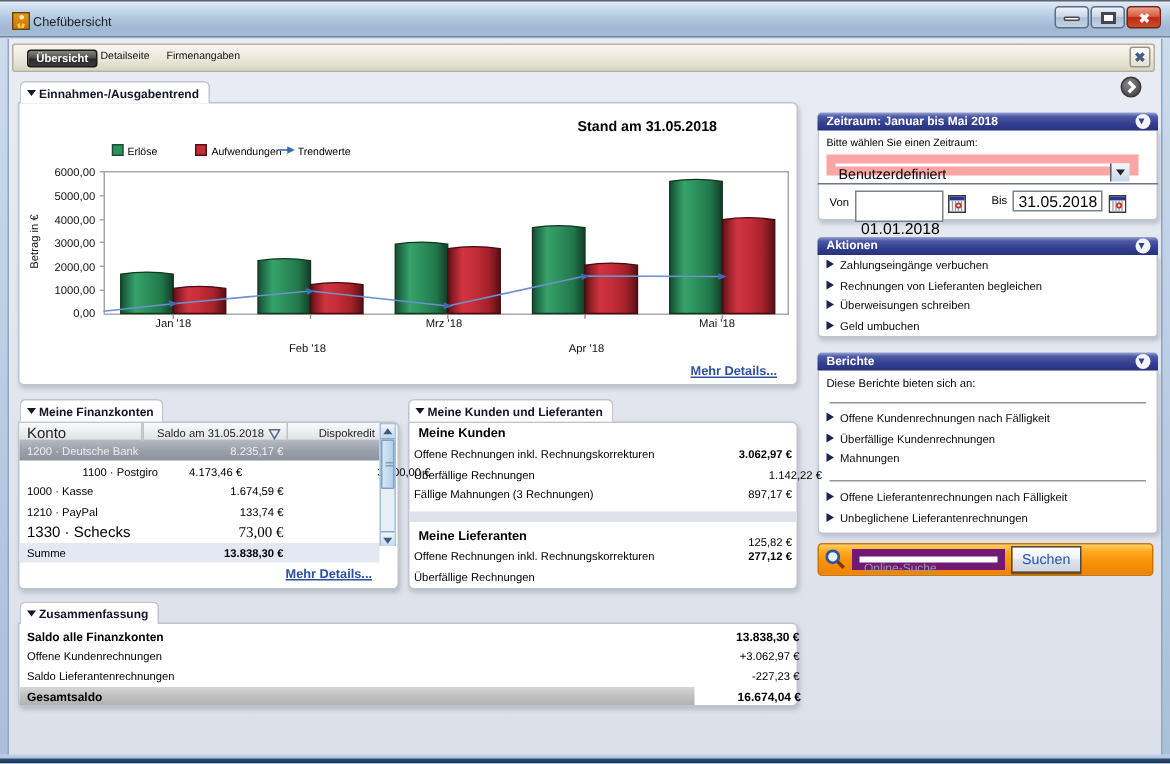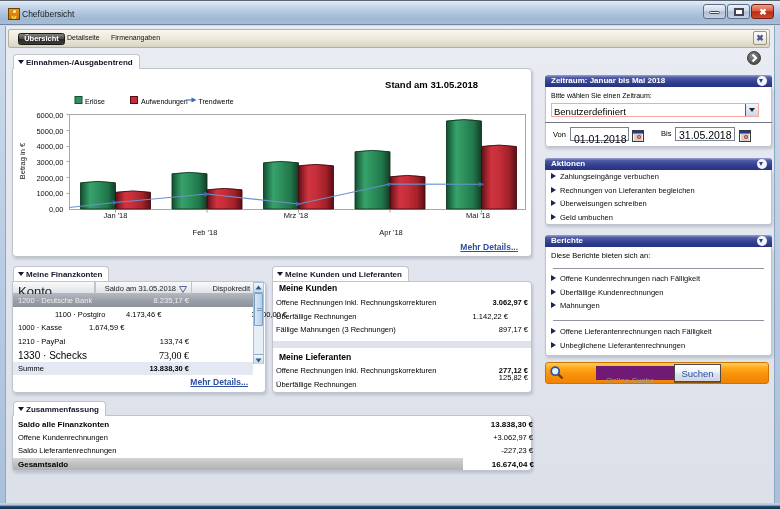--- a/index.html
+++ b/index.html
@@ -187,21 +187,21 @@
 <div class="abs" style="left:148px; top:377px; width:100px; text-align:right; z-index:4;"><span class="more">Mehr Details...</span></div>
 
 <div class="ptab" style="left:272px; top:266px;"><span class="parr"></span>Meine Kunden und Lieferanten</div>
 <div class="panel" id="kundpanel" style="left:272px; top:281px; width:260px; height:112px;"></div>
 
 <div class="ptab" style="left:13px; top:401px;"><span class="parr"></span>Zusammenfassung</div>
 <div class="panel" id="zuspanel" style="left:12px; top:415px; width:520px; height:56px;"></div>
 
 <div class="abs" style="left:13px; top:282px; width:240px; height:12px; z-index:4;
   background:linear-gradient(180deg,#f9fafb 0%,#eceef1 50%,#dfe2e7 100%); border-bottom:1px solid #b4b8c0;">
-  <div style="position:absolute; left:5px; top:1.5px; font-size:13px; color:#222;">Konto</div>
+  <div style="position:absolute; left:5px; top:1.5px; font-size:10px; color:#222;">Konto</div>
   <div style="position:absolute; left:82px; top:0; width:1px; height:12px; background:#c0c4ca;"></div>
   <div style="position:absolute; right:158px; top:0; width:1px; height:12px; background:#c0c4ca;"></div>
   <div style="position:absolute; left:84px; top:1.5px; width:79px; text-align:right; font-size:7.5px; color:#222;">Saldo am 31.05.2018</div>
   <svg width="8" height="8" style="position:absolute; left:166px; top:3.5px;">
       <polygon points="0.5,0.5 7.5,0.5 4,6.5" fill="none" stroke="#5a6a92" stroke-width="1"></polygon>
     </svg>
   <div style="position:absolute; left:178px; top:0; width:1px; height:12px; background:#c0c4ca;"></div>
   <div style="position:absolute; left:180px; top:1.5px; width:57px; text-align:right; font-size:7.5px; color:#222;">Dispokredit</div>
 </div>
 <div class="abs" style="left:13px; top:294px; width:240px; height:13px; z-index:4; font-size:7.5px; line-height:10px;
@@ -209,21 +209,21 @@
   <div style="position:absolute; left:5px; top:2px;">1200 · Deutsche Bank</div>
   <div style="position:absolute; left:76px; top:2px; width:100px; text-align:right;">8.235,17 €</div>
 </div>
 <div class="abs" style="left:13px; top:307.5px; width:240px; height:13px; z-index:4; font-size:7.5px; line-height:10px;margin-left:37px;">
   <div style="position:absolute; left:5px; top:2px;">1100 · Postgiro</div>
   <div style="position:absolute; left:76px; top:2px; width:100px; ">4.173,46 €</div>
   <div style="position:absolute; left:137px; top:2px; width:100px; text-align:right;">3.000,00 €</div>
 </div>
 <div class="abs" style="left:13px; top:321.2px; width:240px; height:13px; z-index:4; font-size:7.5px; line-height:10px;">
   <div style="position:absolute; left:5px; top:2px;">1000 · Kasse</div>
-  <div style="position:absolute; left:76px; top:2px; width:100px; text-align:left;">1.674,59 €</div>
+  <div style="position:absolute; left:76px; top:2px; width:100px; text-align:right;">1.674,59 €</div>
 </div>
 <div class="abs" style="left:13px; top:334.9px; width:240px; height:13px; z-index:4; font-size:7.5px; line-height:10px;">
   <div style="position:absolute; left:5px; top:2px;">1210 · PayPal</div>
   <div style="position:absolute; left:76px; top:2px; width:100px; text-align:right;">133,74 €</div>
 </div>
 <div class="abs" style="left:13px; top:348.6px; width:240px; height:13px; z-index:4; font-size:10px; line-height:10px;">
   <div style="position:absolute; left:5px; top:2px;">1330 · Schecks</div>
   <div style="position:absolute; left:76px; top:2px; width:100px; text-align:right;font-family:Liberation Serif, serif;">73,00 €</div>
 </div>
 <div class="abs" style="left:13px; top:362.3px; width:240px; height:12.7px; z-index:4; font-size:7.5px; line-height:10px; background:#e3e8f3;">
@@ -244,29 +244,29 @@
     <svg width="9" height="10">
         <polygon points="4.5,7.5 7.5,3.5 1.5,3.5" fill="#3a5a80"></polygon>
       </svg>
   </div>
 </div>
 
 <div class="abs" style="left:279px; top:283px; width:200px; font-size:8.5px; font-weight:bold; z-index:4;">Meine Kunden</div>
 <div class="lbl" style="left:276px; top:297.5px; z-index:4;">Offene Rechnungen inkl. Rechnungskorrekturen</div>
 <div class="val" style="left:428px; top:297.5px; width:100px; font-weight:bold; z-index:4;">3.062,97 €</div>
 <div class="lbl" style="left:276px; top:311.5px; z-index:4;">Überfällige Rechnungen</div>
-<div class="val" style="left:408px; top:311.5px; width:100px; z-index:4;">1.142,22 €</div>
+<div class="val" style="left:448px; top:311.5px; width:100px; z-index:4;">1.142,22 €</div>
 <div class="lbl" style="left:276px; top:325px; z-index:4;">Fällige Mahnungen (3 Rechnungen)</div>
 <div class="val" style="left:428px; top:325px; width:100px; z-index:4;">897,17 €</div>
 <div class="abs" style="left:273px; top:341px; width:258px; height:7px; background:#dfe2ea; z-index:4;"></div>
 <div class="abs" style="left:279px; top:351.5px; width:200px; font-size:8.5px; font-weight:bold; z-index:4;">Meine Lieferanten</div>
 <div class="lbl" style="left:276px; top:365.5px; z-index:4;">Offene Rechnungen inkl. Rechnungskorrekturen</div>
 <div class="val" style="left:428px; top:365.5px; width:100px; font-weight:bold; z-index:4;">277,12 €</div>
 <div class="lbl" style="left:276px; top:379.5px; z-index:4;">Überfällige Rechnungen</div>
-<div class="val" style="left:428px; top:373px; width:100px; z-index:4;">125,82 €</div>
+<div class="val" style="left:428px; top:357px; width:100px; z-index:4;">125,82 €</div>
 
 <div class="lbl" style="left:18px; top:420px; font-weight:bold; font-size:8px; z-index:4;">Saldo alle Finanzkonten</div>
 <div class="val" style="left:431px; top:420px; width:102px; font-weight:bold; font-size:8px; z-index:4;">13.838,30 €</div>
 <div class="lbl" style="left:18px; top:432.7px; z-index:4;">Offene Kundenrechnungen</div>
 <div class="val" style="left:431px; top:432.7px; width:102px; z-index:4;">+3.062,97 €</div>
 <div class="lbl" style="left:18px; top:445.7px; z-index:4;">Saldo Lieferantenrechnungen</div>
 <div class="val" style="left:431px; top:445.7px; width:102px; z-index:4;">-227,23 €</div>
 <div class="abs" style="left:13px; top:458px; width:450px; height:11.5px; z-index:4;
   background:linear-gradient(180deg,#d6d6d6 0%,#c2c2c2 45%,#b2b2b2 100%);">
   <div style="position:absolute; left:5px; top:2px; font-size:8px; font-weight:bold;">Gesamtsaldo</div>
@@ -278,29 +278,29 @@
   <svg width="12" height="12" style="position:absolute;left:0;top:0;">
       <path d="M4.5 2.5 L8 6 L4.5 9.5" stroke="#fff" stroke-width="2.2" fill="none"></path>
     </svg>
 </div>
 
 <div class="shead" style="top:75px;">Zeitraum: Januar bis Mai 2018<span class="circ">
       <i></i>
     </span></div>
 <div class="sbody" style="top:87px; height:60px;"></div>
 <div class="lbl" style="left:551px; top:92px; font-size:7px;">Bitte wählen Sie einen Zeitraum:</div>
-<div class="abs" style="left:551px; top:103px; width:208px; height:14px; background:#fff; border:1px solid #fca5a5; z-index:4;">
+<div class="abs" style="left:551px; top:103px; width:208px; height:14px; background:#fff; border:6px solid #fca5a5; z-index:4;">
   <div style="position:absolute; left:2px; top:1.5px; font-size:9.5px;">Benutzerdefiniert</div>
   <div style="position:absolute; right:0; top:0; width:13px; height:12px; background:linear-gradient(180deg,#f4f7fb,#c8d6e8); border-left:1px solid #565c66;">
     <div style="position:absolute; left:3px; top:4px; width:0; height:0; border-left:3.5px solid transparent; border-right:3.5px solid transparent; border-top:4.5px solid #222;"></div>
   </div>
 </div>
 <div class="abs" style="left:545px; top:122px; width:227px; height:1px; background:#707684; z-index:4;"></div>
 <div class="lbl" style="left:553px; top:130px;">Von</div>
-<div class="abs" style="left:570px; top:127px; width:59px; height:14px; background:#fff; border:1px solid #7a8290; z-index:4; font-size:10.5px; padding:5px 0 0 3px;">01.01.2018</div>
+<div class="abs" style="left:570px; top:127px; width:59px; height:14px; background:#fff; border:1px solid #7a8290; z-index:4; font-size:10.5px; padding:19px 0 0 3px;">01.01.2018</div>
 <svg class="abs" style="left:632px; top:129.5px; z-index:4;" width="12" height="12" viewBox="0 0 12 12">
   <rect x="0.5" y="0.5" width="11" height="11" fill="#f6f6f2" stroke="#3a3a3a"></rect>
   <rect x="1" y="1" width="10" height="2.6" fill="#27368e"></rect>
   <g stroke="#9a9a9a" stroke-width="0.8">
       <line x1="3" y1="4" x2="3" y2="11"></line>
       <line x1="5" y1="4" x2="5" y2="11"></line>
       <line x1="7" y1="4" x2="7" y2="11"></line>
       <line x1="9" y1="4" x2="9" y2="11"></line>
     </g>
   <circle cx="7" cy="7" r="2" fill="#c03028"></circle>
@@ -342,19 +342,19 @@
 <div class="shr" style="top:320px;"></div>
 <div class="acti" style="top:327px;"><b></b>Offene Lieferantenrechnungen nach Fälligkeit</div>
 <div class="acti" style="top:340.5px;"><b></b>Unbeglichene Lieferantenrechnungen</div>
 
 <div class="abs" style="left:545px; top:362px; width:224px; height:22px; border-radius:3px; z-index:3;
   background:linear-gradient(180deg,#ffcf5e 0%,#ffa81e 25%,#f8930a 55%,#ef8303 100%); border:1px solid #d07400;"></div>
 <svg class="abs" style="left:549px; top:365px; z-index:4;" width="16" height="16" viewBox="0 0 16 16">
   <circle cx="6.2" cy="6.2" r="4" fill="#e8f2fc" stroke="#2a55a0" stroke-width="1.8"></circle>
   <line x1="9.3" y1="9.3" x2="13.5" y2="13.5" stroke="#7a3a10" stroke-width="2.4"></line>
 </svg>
-<div class="abs" style="left:596px; top:366px; width:102px; height:14px; background:#fff; border:7px solid #701a75; z-index:4;">
+<div class="abs" style="left:568px; top:366px; width:102px; height:14px; background:#fff; border:5px solid #701a75; z-index:4;">
   <div style="position:absolute; left:3px; top:2.5px; font-size:8px; color:#9a9a9a;">Online-Suche</div>
 </div>
 <div class="abs" style="left:674px; top:364px; width:47px; height:18px; z-index:4;
   background:linear-gradient(180deg,#ffffff 0%,#f0f2f5 45%,#dde2ea 55%,#cfd6e2 100%);
   border:1px solid #4a4a4a; box-shadow:0 1px 0 #8a5200; text-align:center;
   font-size:9.5px; color:#2d50a8; padding-top:3px;">Suchen</div>
 
 </body></html>

